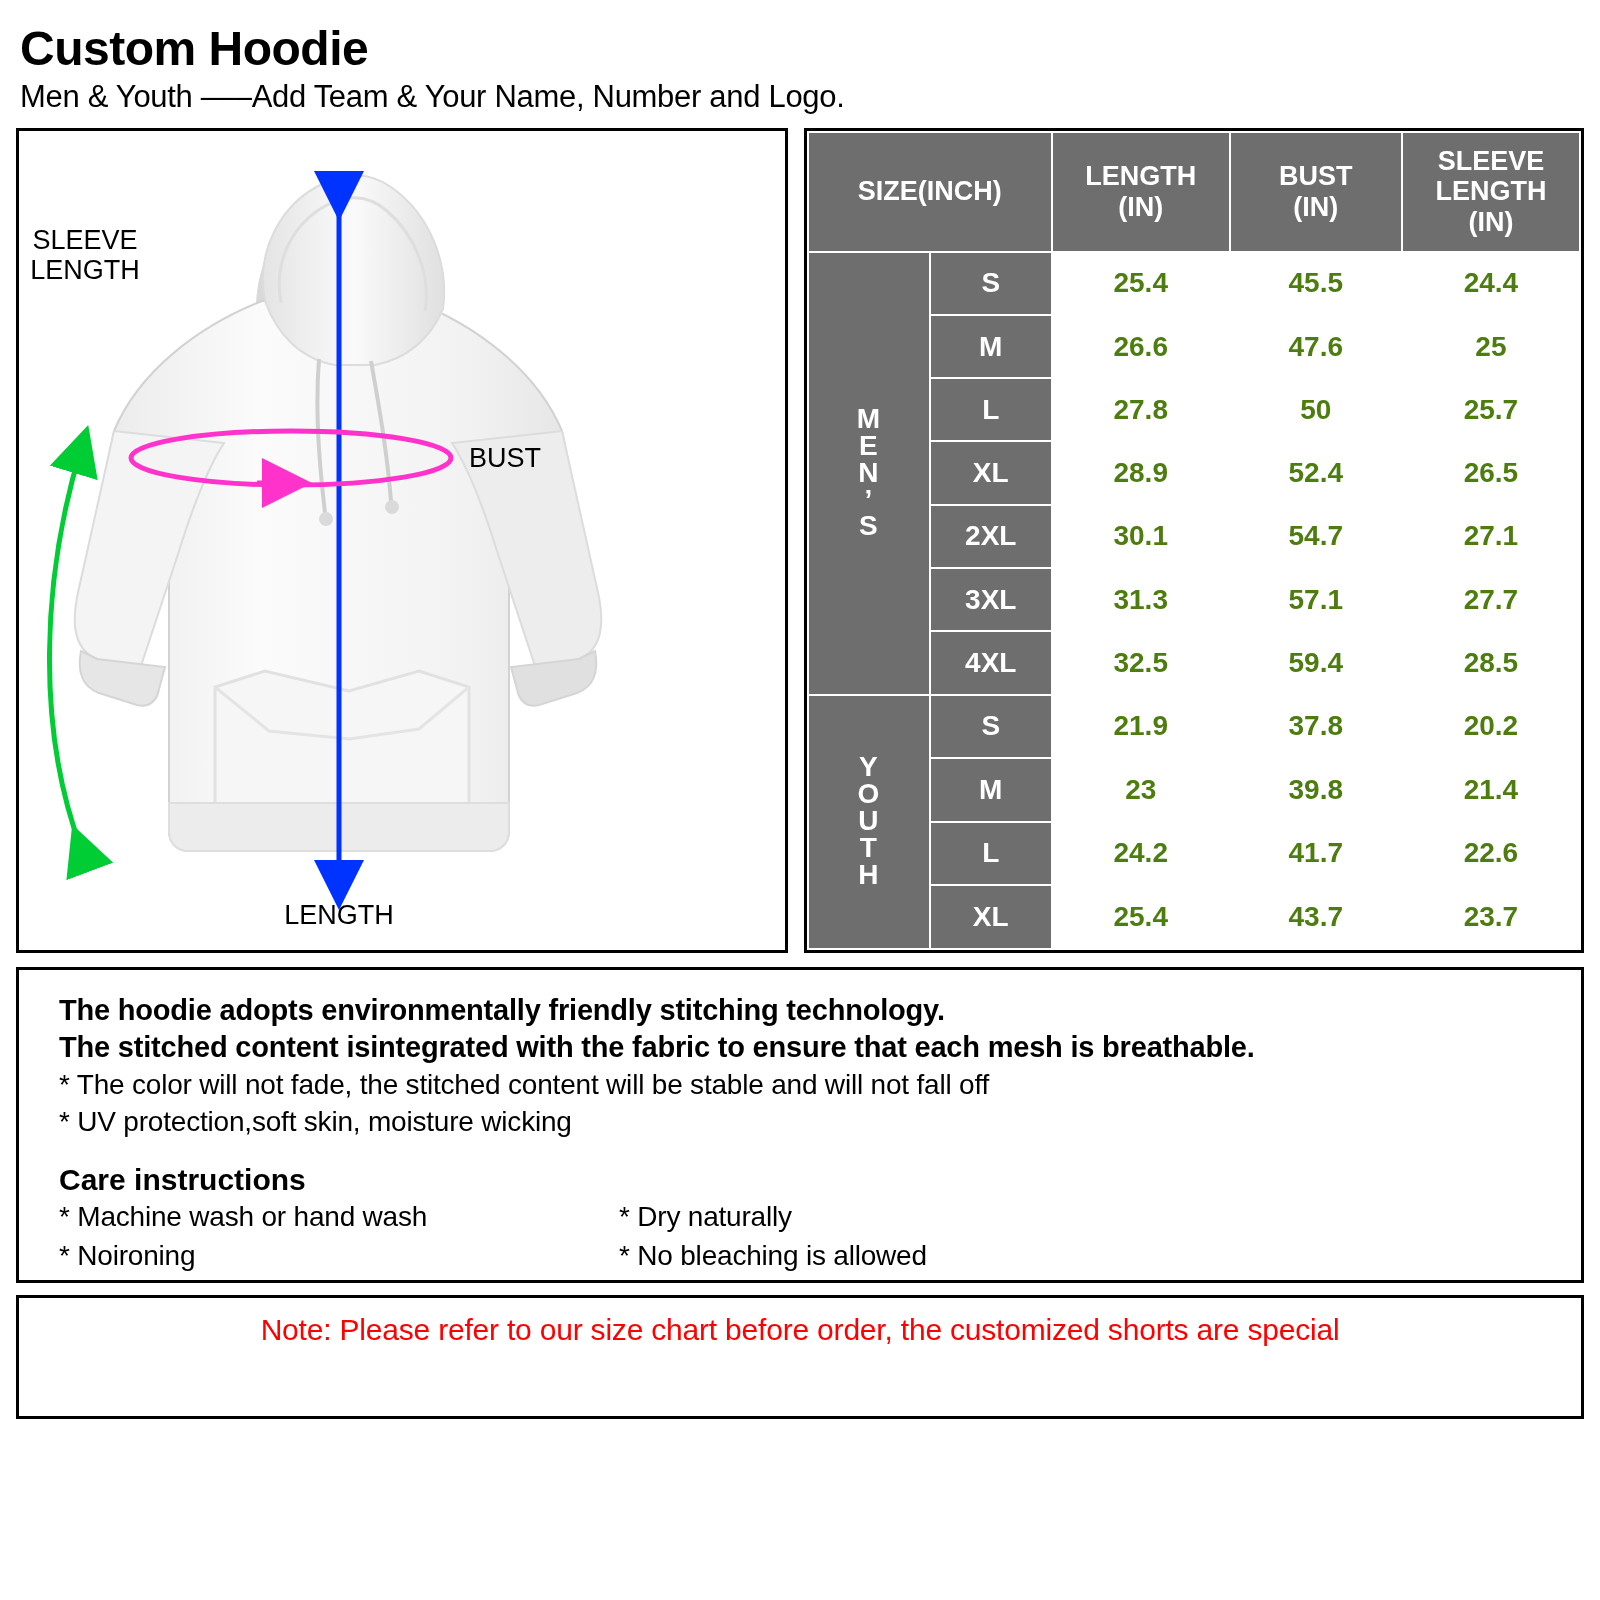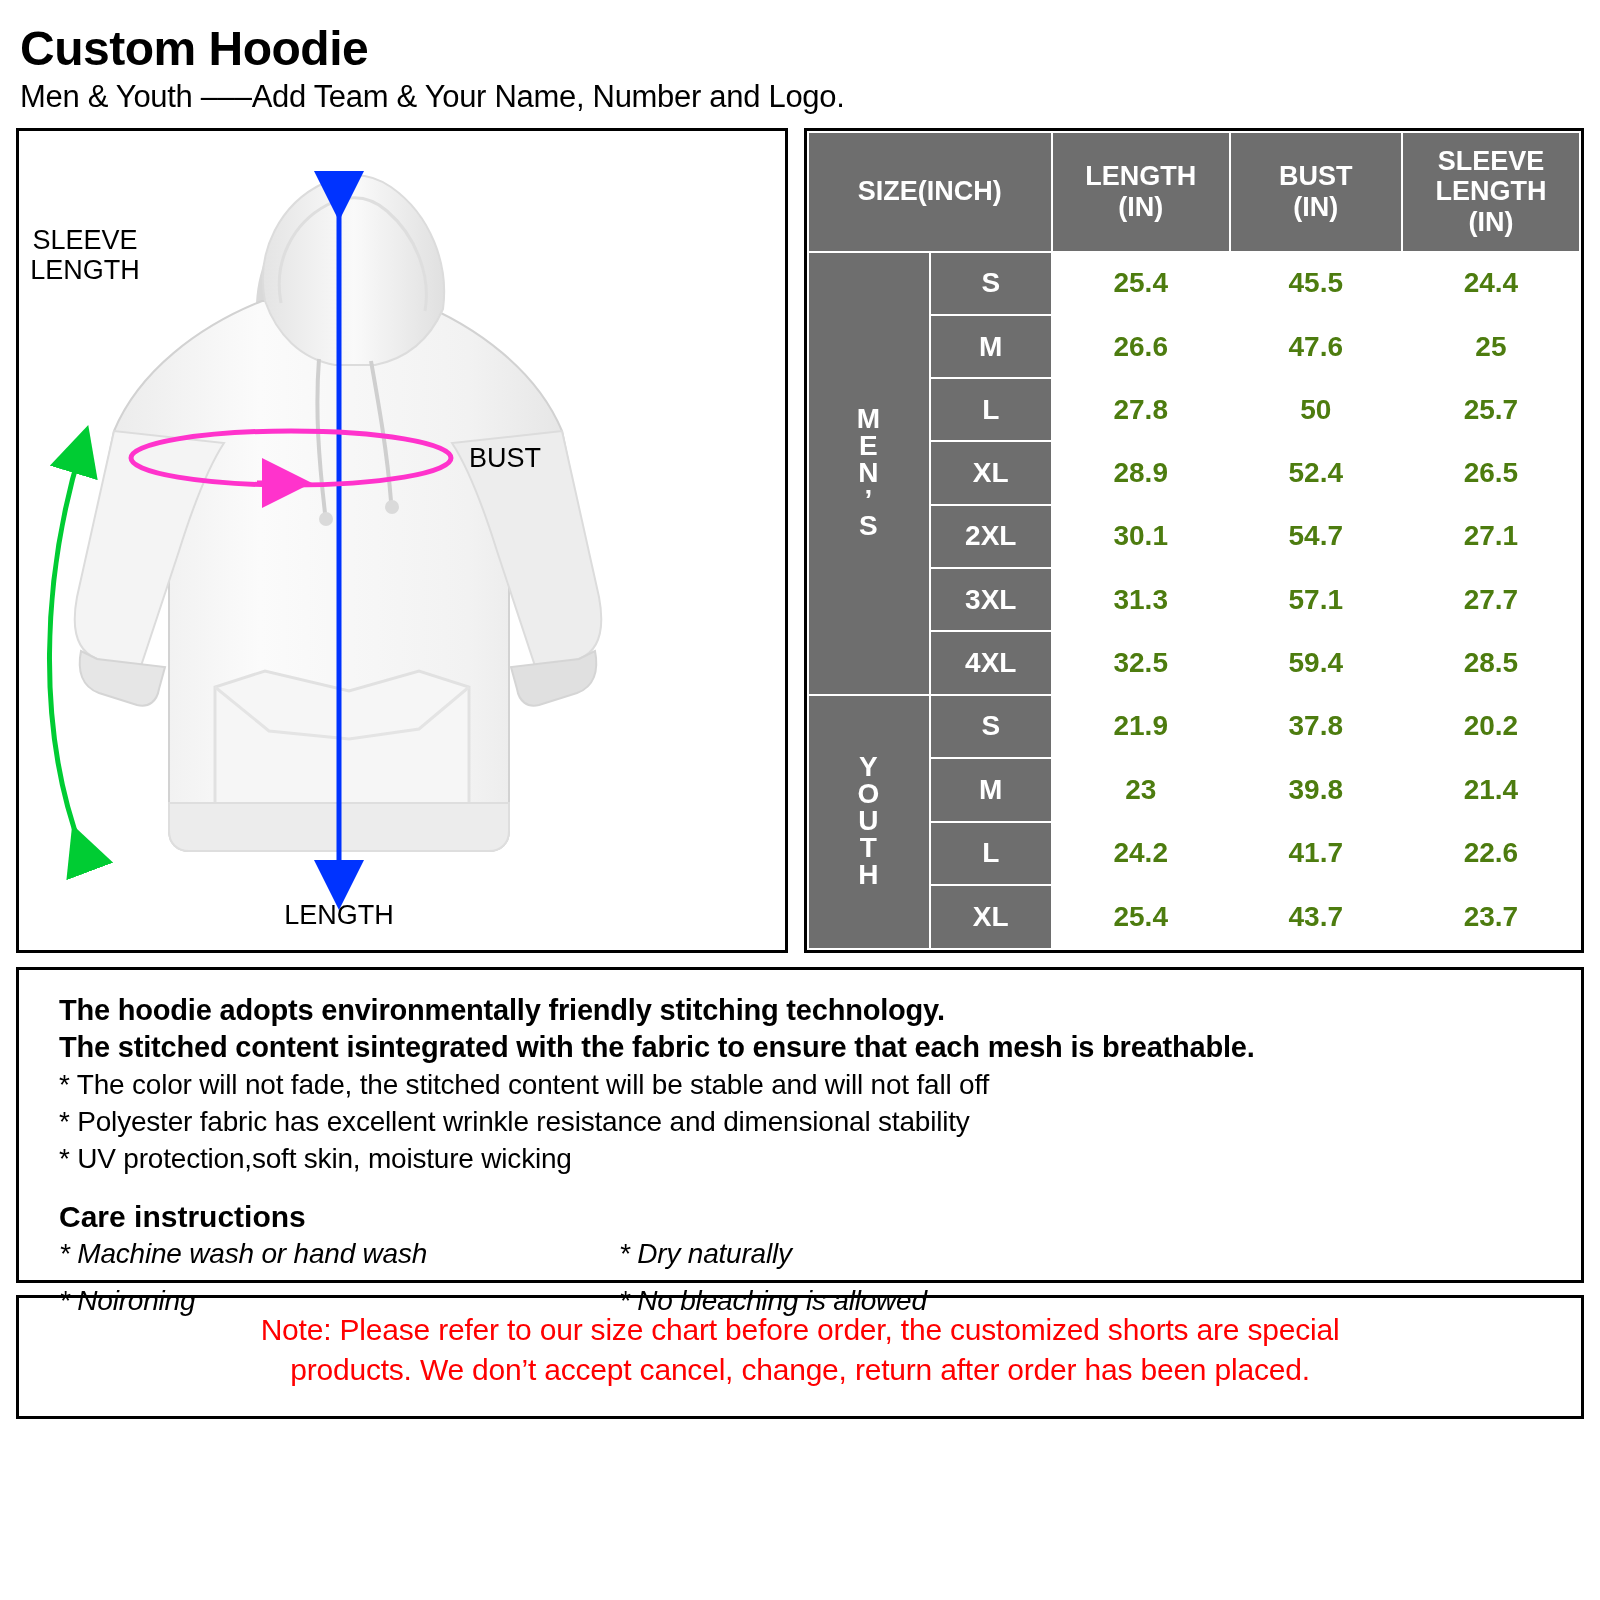--- a/index.html
+++ b/index.html
@@ -142,22 +142,21 @@
   }
   .care-title {
     font-size: 30px;
     font-weight: bold;
     margin-top: 22px;
     margin-bottom: 2px;
   }
   .care-grid {
     display: grid;
     grid-template-columns: 560px 1fr;
-    row-gap: 10px;
-    font-style: italic;
+    row-gap: 2px;
   }
   
   .note-box {
     margin-top: 12px;
     border: 3px solid #000;
     box-sizing: border-box;
     padding: 12px 30px 18px 30px;
     height: 124px;
   }
   .note-text {
@@ -370,30 +369,28 @@
           </tr>
         </tbody>
       </table>
     </div>
   </div>
 
   <div class="info-box">
     <div class="info-strong">The hoodie adopts environmentally friendly stitching technology.</div>
     <div class="info-strong">The stitched content isintegrated with the fabric to ensure that each mesh is breathable.</div>
     <div class="info-line">* The color will not fade, the stitched content will be stable and will not fall off</div>
-    <div class="info-line">* Polyester fabric has excellent wrinkle resistance and dimensional stability</div>
     <div class="info-line">* UV protection,soft skin, moisture wicking</div>
 
     <div class="care-title">Care instructions</div>
     <div class="care-grid">
       <div class="info-line">* Machine wash or hand wash</div>
       <div class="info-line">* Dry naturally</div>
       <div class="info-line">* Noironing</div>
       <div class="info-line">* No bleaching is allowed</div>
     </div>
   </div>
 
   <div class="note-box">
     <div class="note-text">Note: Please refer to our size chart before order, the customized shorts are special</div>
-    <div class="note-text">products. We don’t accept cancel, change, return after order has been placed.</div>
   </div>
 
 </div>
 
 </body></html>

